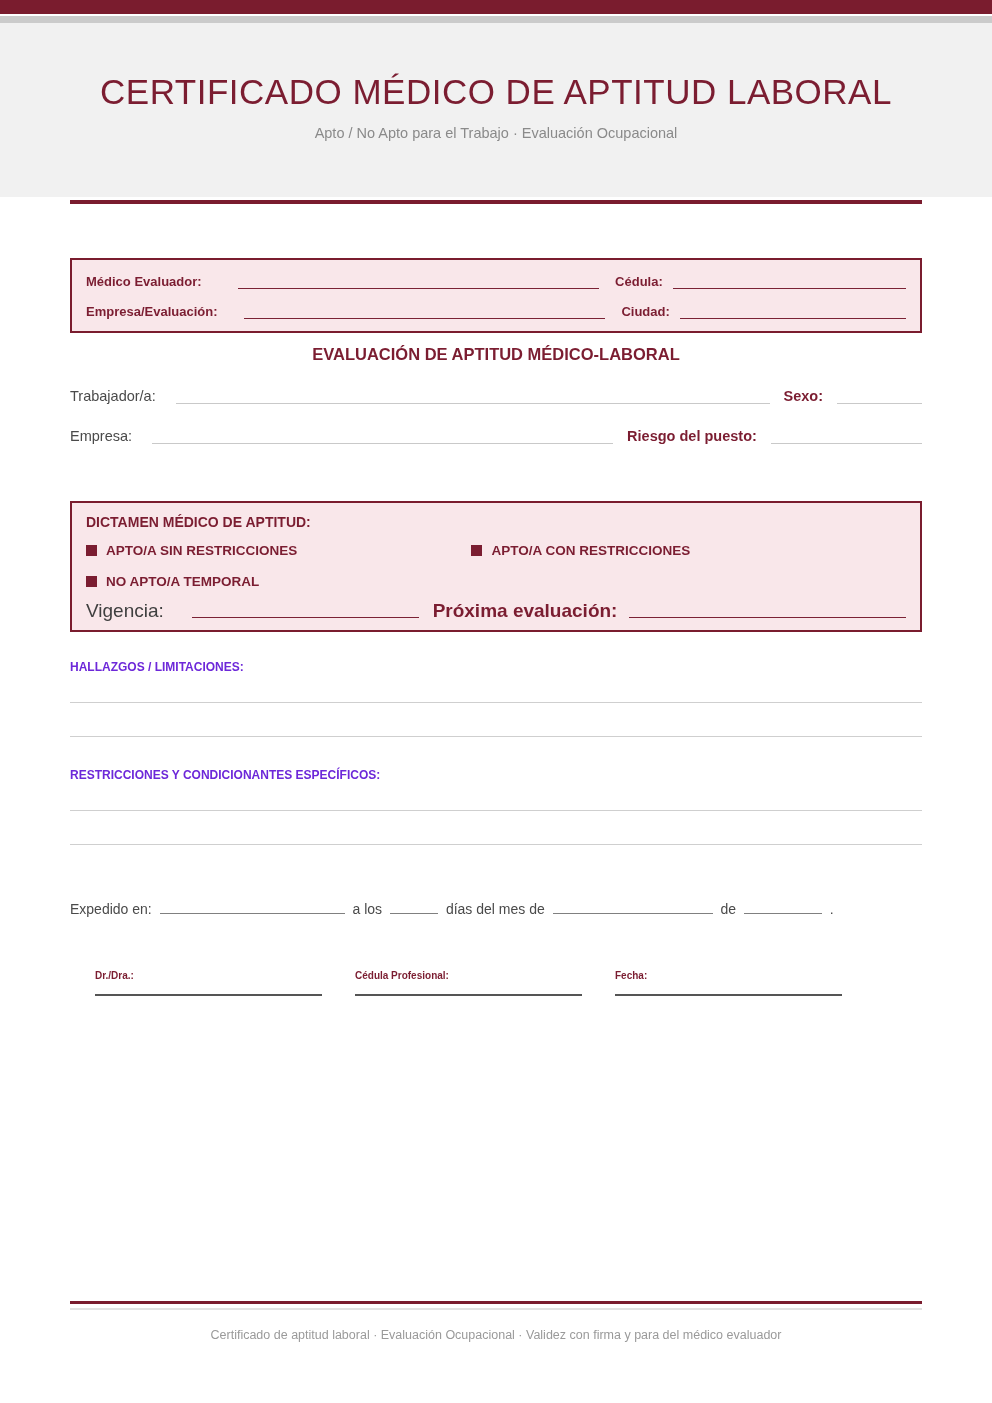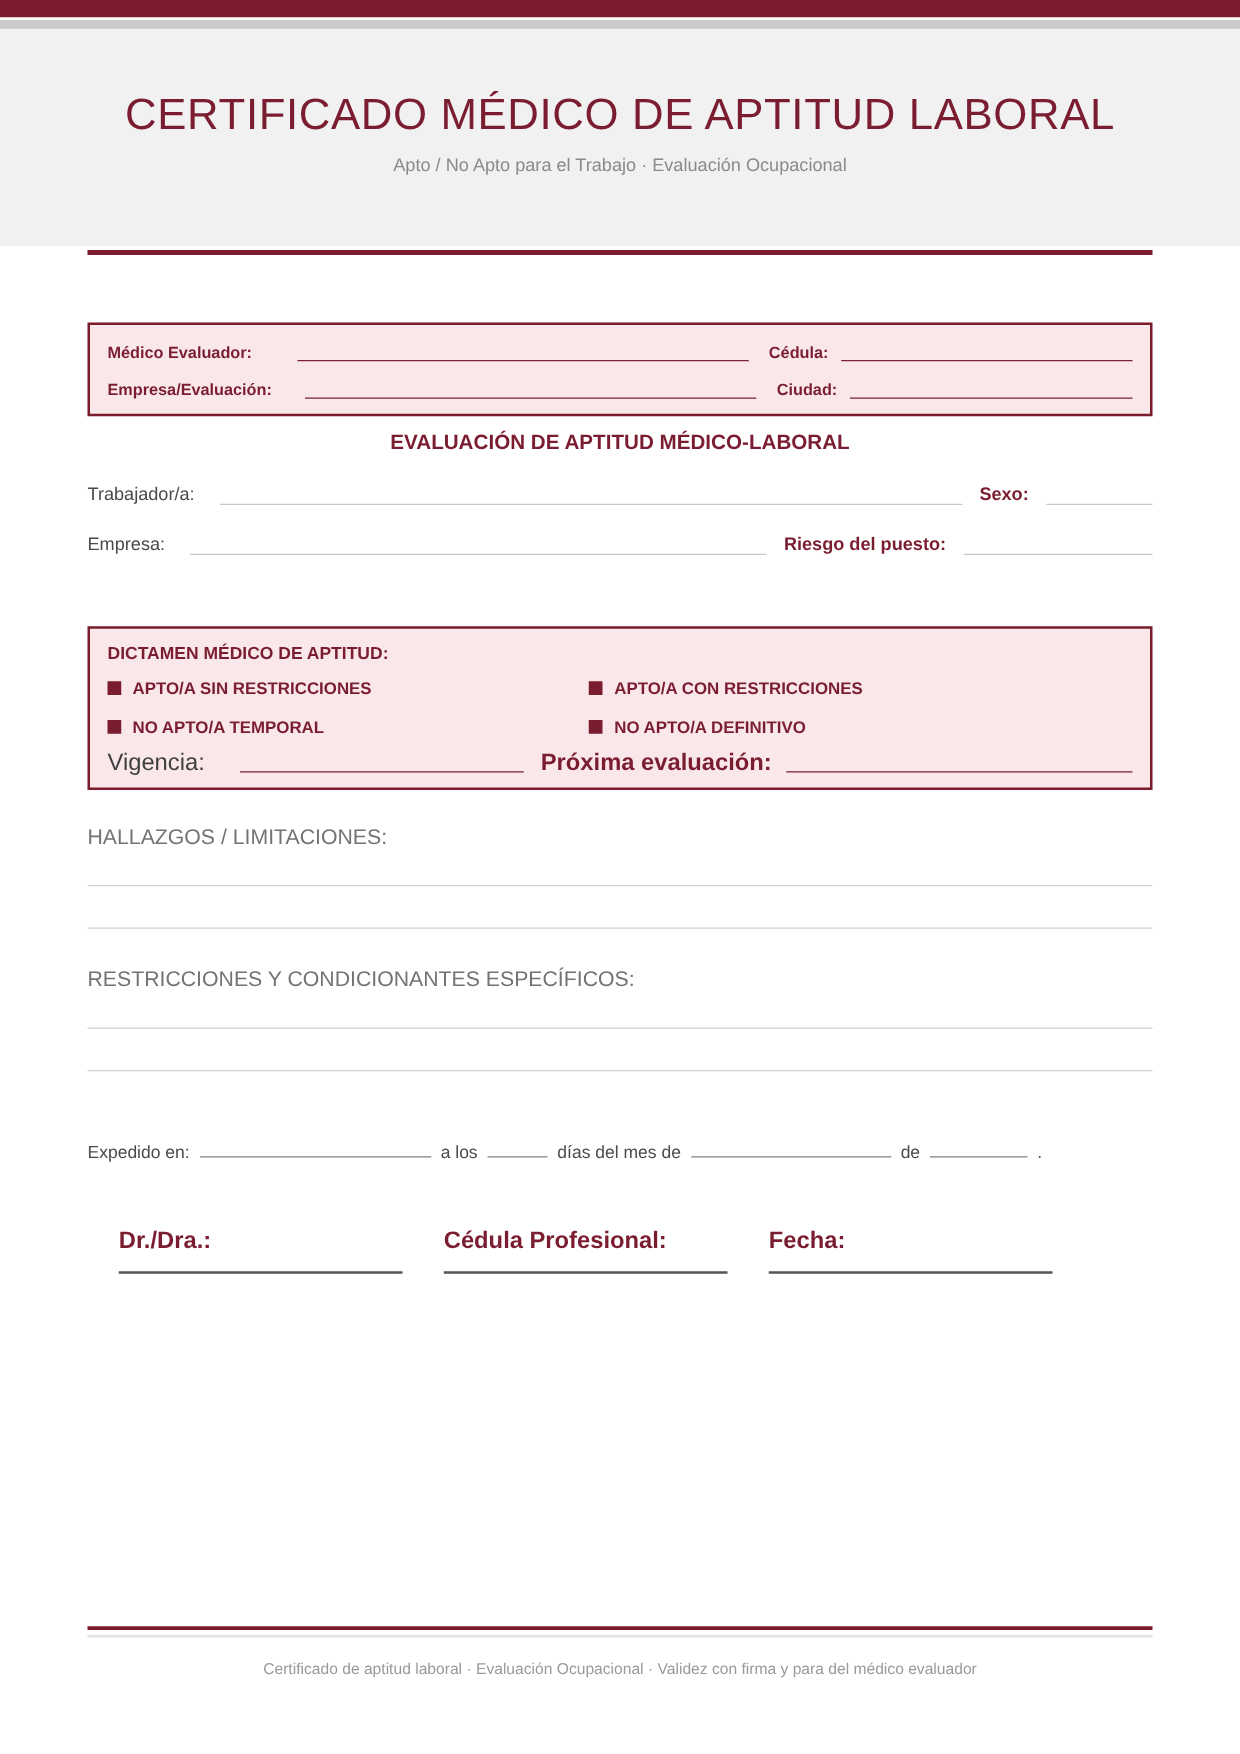--- a/index.html
+++ b/index.html
@@ -50,34 +50,34 @@
   .dictamen-title { color:#7b1d31; font-weight:bold; font-size:14px; }
   .options-grid { display:grid; grid-template-columns:47% 53%; row-gap:16px; margin-top:13px; }
   .option { display:flex; align-items:center; gap:9px; color:#7b1d31; font-weight:bold; font-size:13.5px; }
   .checkbox { width:11px; height:11px; background:#7b1d31; flex:none; }
   .vigencia-row { display:flex; align-items:center; margin-top:13px; font-size:19px; height:18px; }
   .vlbl { color:#3f3f3f; white-space:nowrap; }
   .v-line1 { flex:0.82; border-bottom:1.5px solid #7b2235; height:13px; margin-left:28px; }
   .v-line2 { flex:1; border-bottom:1.5px solid #7b2235; height:13px; margin-left:12px; }
 
   
-  .sub-heading { margin-top:28px; color:#737373; font-weight:normal; font-size:17px; }
+  .sub-heading { margin-top:28px; color:#6d28d9; font-weight:bold; font-size:12px; }
   .sub-heading.second { margin-top:31px; }
   .write-line { border-bottom:1px solid #cfcfcf; margin-top:33px; height:0; }
   .write-line.first { margin-top:28px; }
 
   
   .expedido { margin-top:56px; font-size:14px; color:#4a4a4a; }
   .blank { display:inline-block; border-bottom:1px solid #808080; height:13px; vertical-align:baseline; }
   .b1 { width:185px; } .b2 { width:48px; } .b3 { width:160px; } .b4 { width:78px; }
 
   
   .signature-row { margin-top:53px; display:flex; gap:33px; padding-left:25px; }
   .sig-col { width:227px; }
-  .sig-label { color:#7b1d31; font-weight:bold; font-size:19px; }
+  .sig-label { color:#7b1d31; font-weight:bold; font-size:10px; }
   .sig-line { margin-top:13px; border-bottom:2px solid #555555; }
 
   
   .footer { position:absolute; left:70px; right:70px; top:1301px; }
   .footer-rule  { height:3px; background:#7a1c2e; }
   .footer-rule2 { height:2px; background:#e2e2e2; margin-top:4px; }
   .footer-text { margin-top:18px; text-align:center; color:#9a9a9a; font-size:12.5px; }
 </style>
 </head>
 <body>
@@ -134,24 +134,20 @@
           <span>APTO/A SIN RESTRICCIONES</span>
         </div>
         <div class="option">
           <span class="checkbox"></span>
           <span>APTO/A CON RESTRICCIONES</span>
         </div>
         <div class="option">
           <span class="checkbox"></span>
           <span>NO APTO/A TEMPORAL</span>
         </div>
-        <div class="option">
-          <span class="checkbox"></span>
-          <span>NO APTO/A DEFINITIVO</span>
-        </div>
       </div>
       <div class="vigencia-row">
         <span class="vlbl">Vigencia:</span>
         <span class="v-line1"></span>
         <span class="lbl-maroon ml-14">Próxima evaluación:</span>
         <span class="v-line2"></span>
       </div>
     </div>
 
     <div class="sub-heading">HALLAZGOS / LIMITACIONES:</div>

